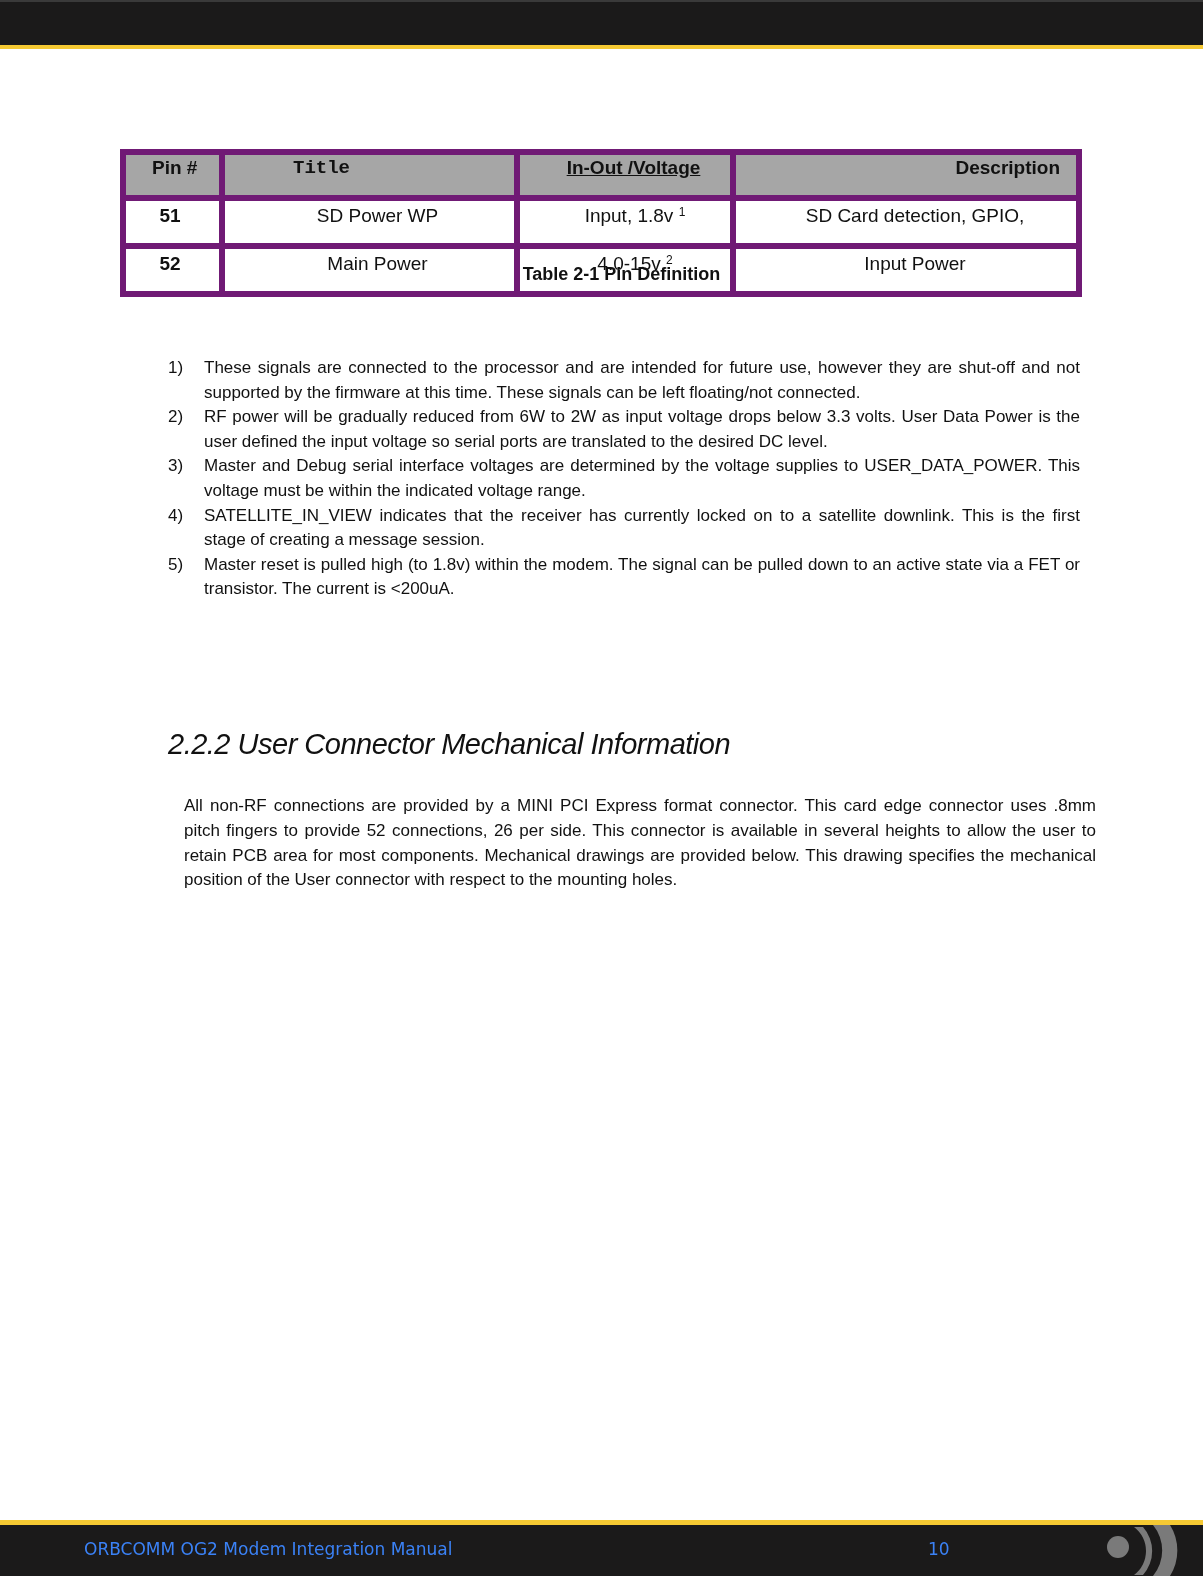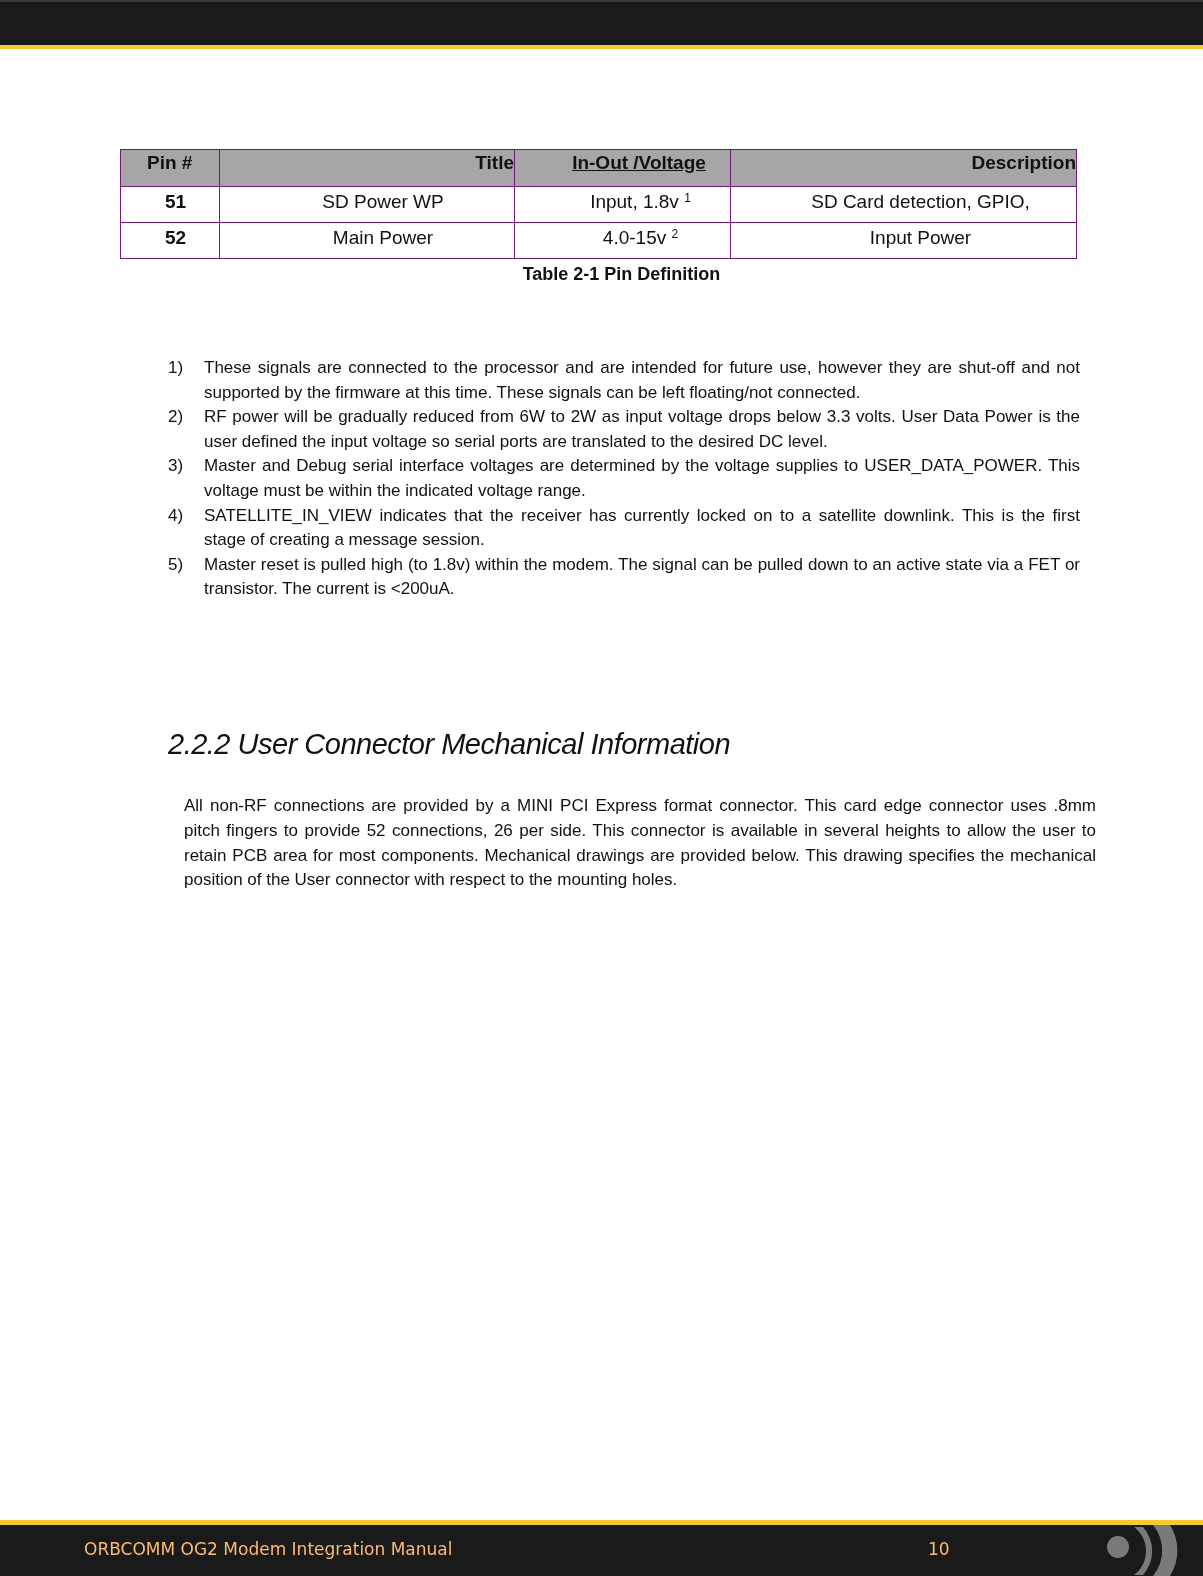--- a/index.html
+++ b/index.html
@@ -14,34 +14,34 @@
     }
     .header-stripe {
       position: absolute; left: 0; top: 45px; width: 1203px; height: 4px;
       background: #f5c933;
     }
     .pin-table {
       position: absolute; left: 120px; top: 149px; width: 956px;
       border-collapse: collapse; font-size: 19px; table-layout: fixed;
     }
     .pin-table th, .pin-table td {
-      border: 1px solid #701a75; padding: 0; vertical-align: top; height: 36px;
+      border: 6px solid #701a75; padding: 16px; vertical-align: top; height: 36px;
       box-sizing: border-box;
     }
     .pin-table th {
       background: #a6a6a6; font-weight: bold; text-align: right; padding-top: 2px;
       height: 37px;
     }
     .pin-table td { padding-top: 4px; text-align: center; }
     .pin-table td.pin { font-weight: bold; padding-left: 11px; }
     .pin-table td.title { padding-left: 32px; }
     .pin-table td.volt { padding-left: 36px; }
     .pin-table td.desc { padding-left: 34px; }
     .pin-table th.pin { text-align: left; padding-left: 26px; }
-    .pin-table th.title { text-align: right; padding-left: 68px; }
+    .pin-table th.title { text-align: left; padding-left: 68px; font-family: Liberation Mono, monospace; }
     .pin-table th.volt { text-align: center; padding-left: 33px; text-decoration: underline; }
     sup { font-size: 12px; vertical-align: 6px; }
     .caption {
       position: absolute; left: 0; width: 1243px; top: 264px; text-align: center;
       font-weight: bold; font-size: 18px; font-family: "Liberation Sans", sans-serif;
     }
     .notes {
       position: absolute; left: 168px; top: 356px; width: 912px;
       font-family: "Liberation Sans Narrow", "Liberation Sans", sans-serif;
       font-size: 17px; line-height: 24.6px; margin: 0; padding: 0; list-style: none;
@@ -54,21 +54,21 @@
     }
     .section-body {
       position: absolute; left: 168px; top: 778px; width: 912px; font-size: 17px;
       line-height: 24.8px; text-align: justify; margin: 16px;
     }
     .footer-stripe {
       position: absolute; left: 0; top: 1520px; width: 1203px; height: 5px; background: #f5c933;
     }
     .footer-bar {
       position: absolute; left: 0; top: 1525px; width: 1203px; height: 51px;
-      background: #1b1a1a; color: #fdba74; font-family: "DejaVu Sans", sans-serif; font-size: 17px;
+      background: #1b1a1a; color: #3b82f6; font-family: "DejaVu Sans", sans-serif; font-size: 17px;
       overflow: hidden;
     }
     .footer-title { position: absolute; left: 84px; top: 14px; }
     .footer-page { position: absolute; left: 928px; top: 14px; }
     .footer-logo { position: absolute; left: 1100px; top: 0; }
   </style>
 </head>
 <body>
 
 <div class="header-bar"></div>

